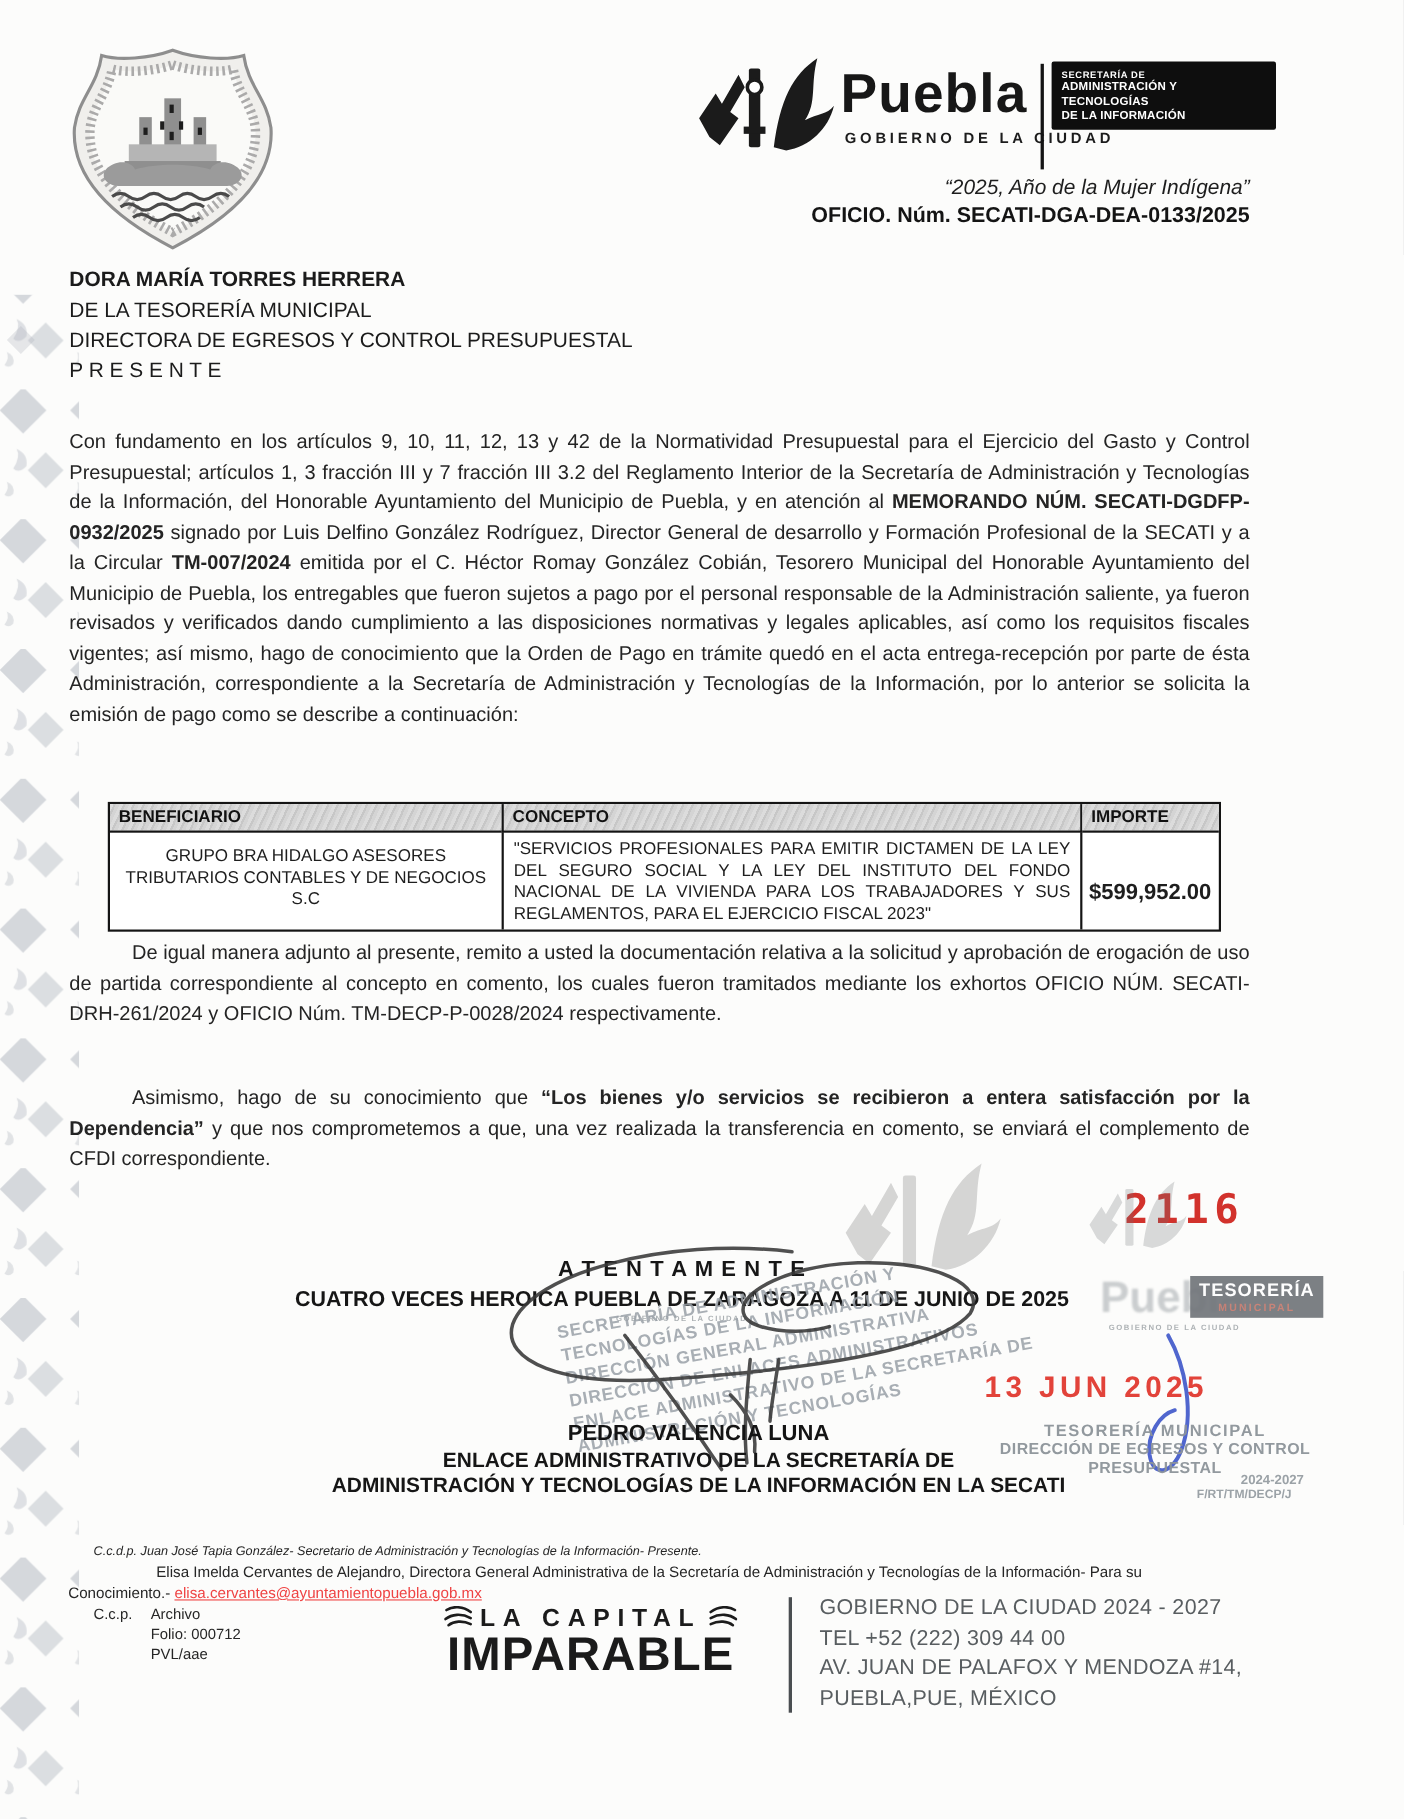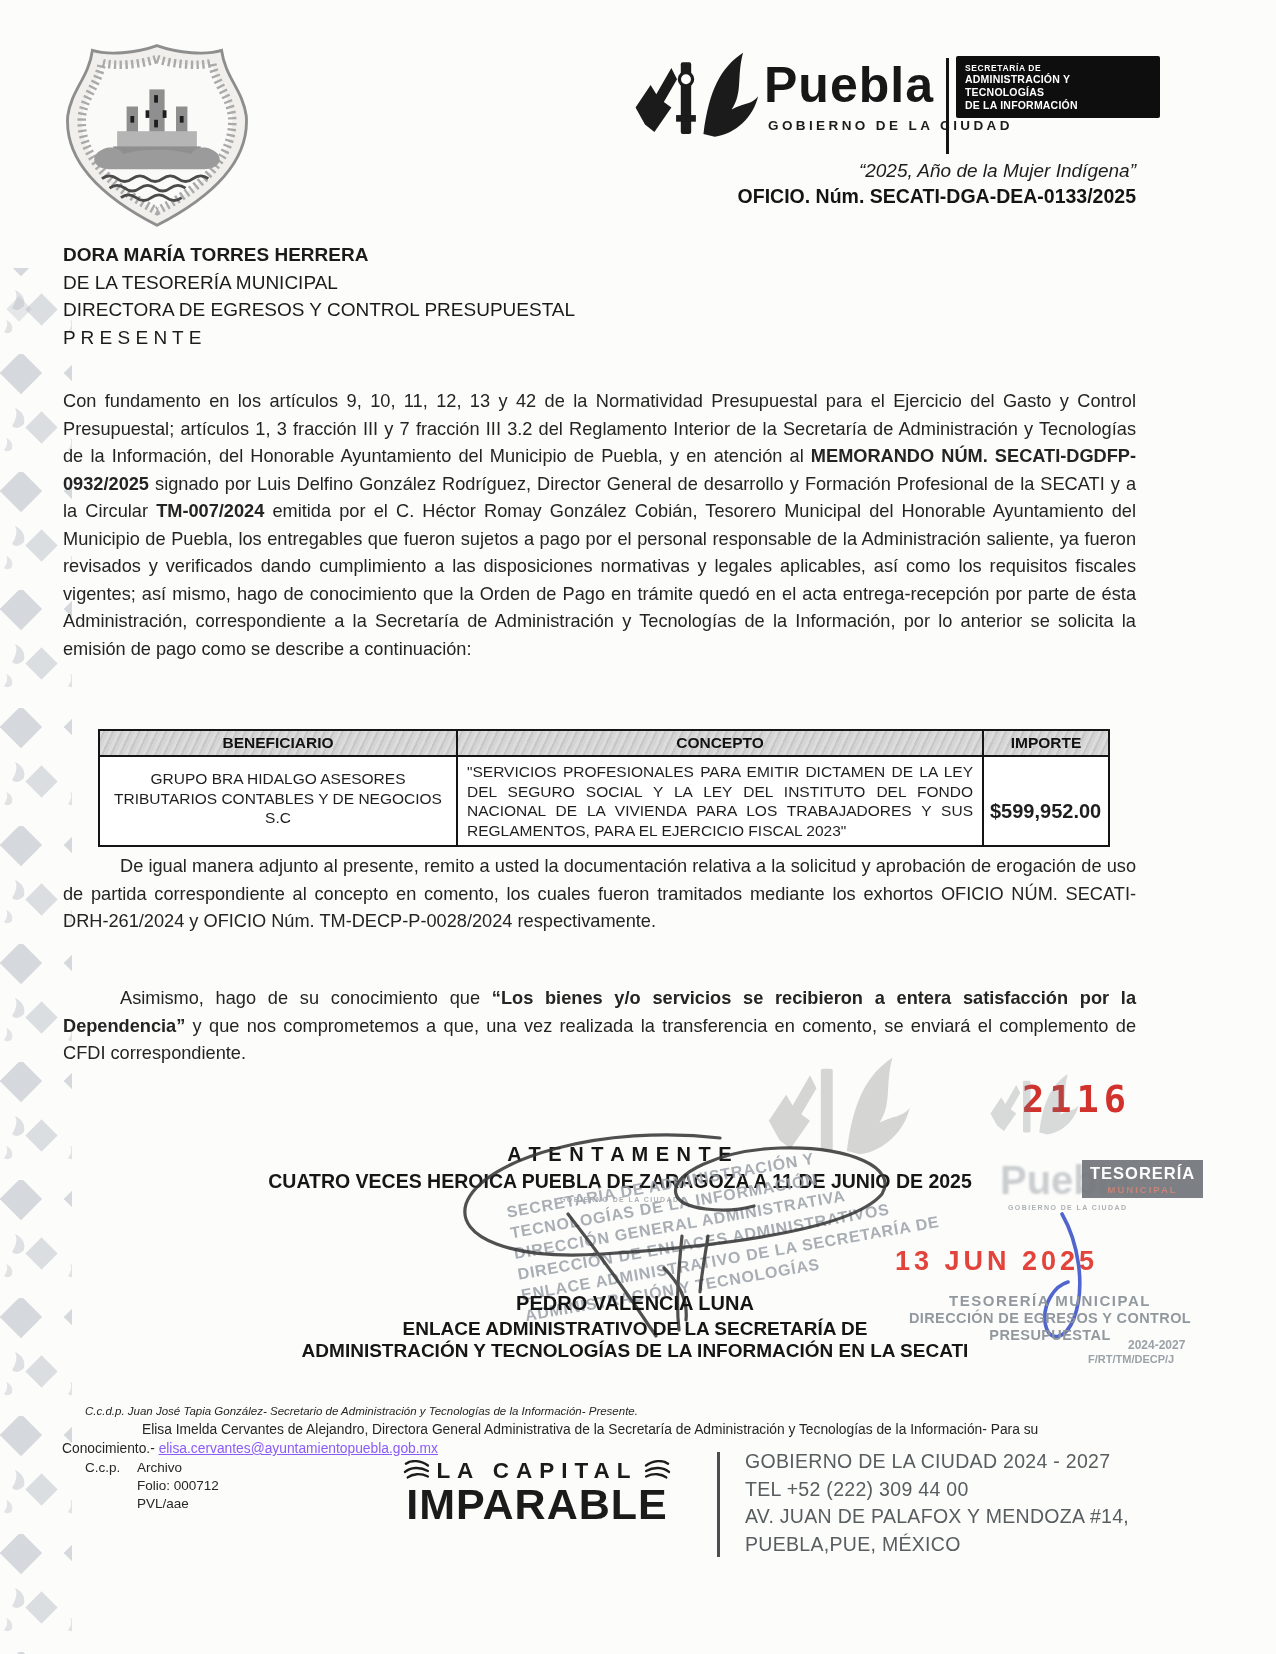--- a/index.html
+++ b/index.html
@@ -18,21 +18,21 @@
   .legend{font-style:italic;font-size:19px;color:#1d1d1d;}
   .oficio{font-weight:bold;font-size:19.5px;color:#141414;margin-top:3px;}
   
   .addr{font-size:19px;line-height:27.5px;color:#1b1b1b;}
   .jp{text-align:justify;font-size:18.2px;line-height:27.5px;color:#242424;width:1073px;}
   .indent{text-indent:57px;}
   
   .doc-table{left:98px;top:729px;width:1008px;border:2.5px solid #141414;display:grid;
              grid-template-columns:356px 1fr 124px;background:#fff;}
   .th{background:repeating-linear-gradient(115deg,#dcdcdc 0 3px,#c7c7c7 3px 5px,#d4d4d4 5px 8px);
-      border-bottom:2.5px solid #141414;font-weight:bold;font-size:15.5px;text-align:center;
+      border-bottom:2.5px solid #141414;font-weight:bold;font-size:15.5px;text-align:left;
       padding:3px 8px;color:#111;}
   .td{padding:5px 9px;font-size:15.5px;line-height:19.5px;color:#1e1e1e;}
   .colsep{border-left:2.5px solid #141414;border-right:2.5px solid #141414;}
   .cell-benef{text-align:center;padding-top:12px;}
   .cell-conc{text-align:justify;}
   .cell-imp{font-weight:bold;font-size:20px;padding-top:45px;padding-left:6px;}
   
   .center-line{text-align:center;}
   .atent{font-weight:bold;font-size:20px;letter-spacing:1px;color:#161616;}
   .dateline{font-weight:bold;font-size:19.5px;color:#161616;}
@@ -48,21 +48,21 @@
   .tes-gray .g2,.tes-gray .g3{font-size:14.5px;letter-spacing:.4px;}
   .tes-extra{color:#9ba2a7;font-weight:600;}
   .badge{background:#73777c;color:#fff;padding:4px 8px 3px 8px;text-align:center;opacity:.93;}
   .badge .b1{font-size:16.5px;font-weight:bold;letter-spacing:1px;}
   .badge .b2{font-size:9.5px;font-weight:bold;letter-spacing:2px;color:#c57b6f;margin-top:1px;}
   .ghost-word{font-weight:bold;font-size:40px;color:#9aa0a4;opacity:.5;filter:blur(1px);}
   .ghost-tag{font-weight:bold;font-size:7px;letter-spacing:1.4px;color:#9aa0a4;opacity:.8;}
   
   .ccdp1{font-size:11.5px;color:#262626;}
   .ccdp2{font-size:13.8px;color:#262626;}
-  .email{text-decoration:underline;color:#8b5cf6;}
+  .email{text-decoration:underline;color:#ef4444;}
   .ccp{font-size:13.5px;color:#262626;}
   .brand{text-align:center;color:#1b1b1b;}
   .brand-top{font-weight:800;font-size:22.5px;letter-spacing:7px;display:inline-block;vertical-align:middle;}
   .brand-bottom{font-weight:900;font-size:43px;letter-spacing:1px;margin-top:-4px;}
   .foot-div{width:2.5px;height:105px;background:#4a4e51;}
   .foot-right{font-size:19.5px;line-height:27.5px;color:#585d60;letter-spacing:.3px;}
   svg{display:block;}
 </style>
 </head>
 <body>

